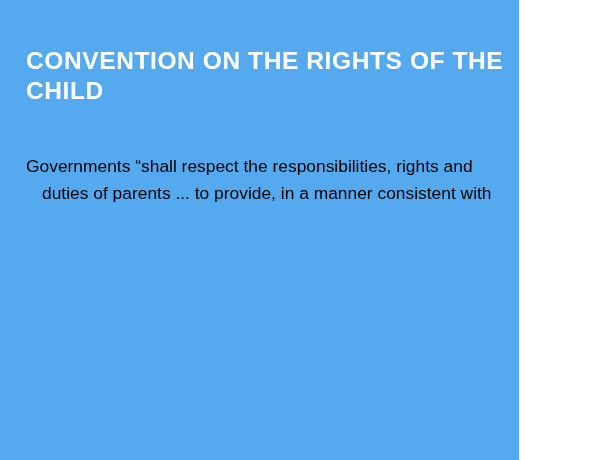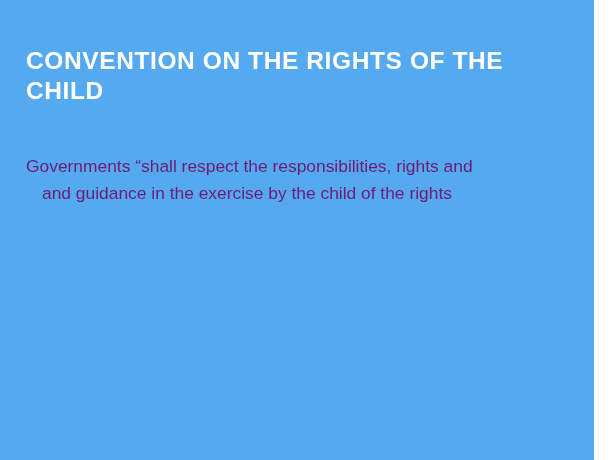--- a/index.html
+++ b/index.html
@@ -8,21 +8,21 @@
   }
   body {
     width: 613px;
     height: 460px;
     background: #ffffff;
     font-family: "Liberation Sans", sans-serif;
     overflow: hidden;
   }
   #slide {
     position: relative;
-    width: 594px;
+    width: 519px;
     height: 460px;
     background: #54a9ef;
     box-sizing: border-box;
     overflow: hidden;
   }
   #title {
     position: absolute;
     left: 26px;
     top: 30px;
     width: 560px;
@@ -39,21 +39,21 @@
     width: 560px;
     color: #ffffff;
     font-size: 17px;
     line-height: 1.2;
   }
   #quote {
     position: absolute;
     left: 26px;
     top: 153px;
     width: 562px;
-    color: #701a75;
+    color: #000000;
     font-size: 17.4px;
     line-height: 1.55;
   }
   #quote .ind {
     display: block;
     text-indent: 0;
     padding-left: 16px;
   }
   #quote .first {
     padding-left: 0;
@@ -69,21 +69,21 @@
 </head>
 <body>
 
 <div id="slide">
 
   <h1 id="title">CONVENTION ON THE RIGHTS OF THE CHILD</h1>
 
 
   <div id="quote">
     <span class="ind first">Governments “shall respect the responsibilities, rights and</span>
-    <span class="ind">and guidance in the exercise by the child of the rights</span>
+    <span class="ind">duties of parents ... to provide, in a manner consistent with</span>
   </div>
 
   <div id="footer">
 
     
 
     
 
   </div>
 </div>

